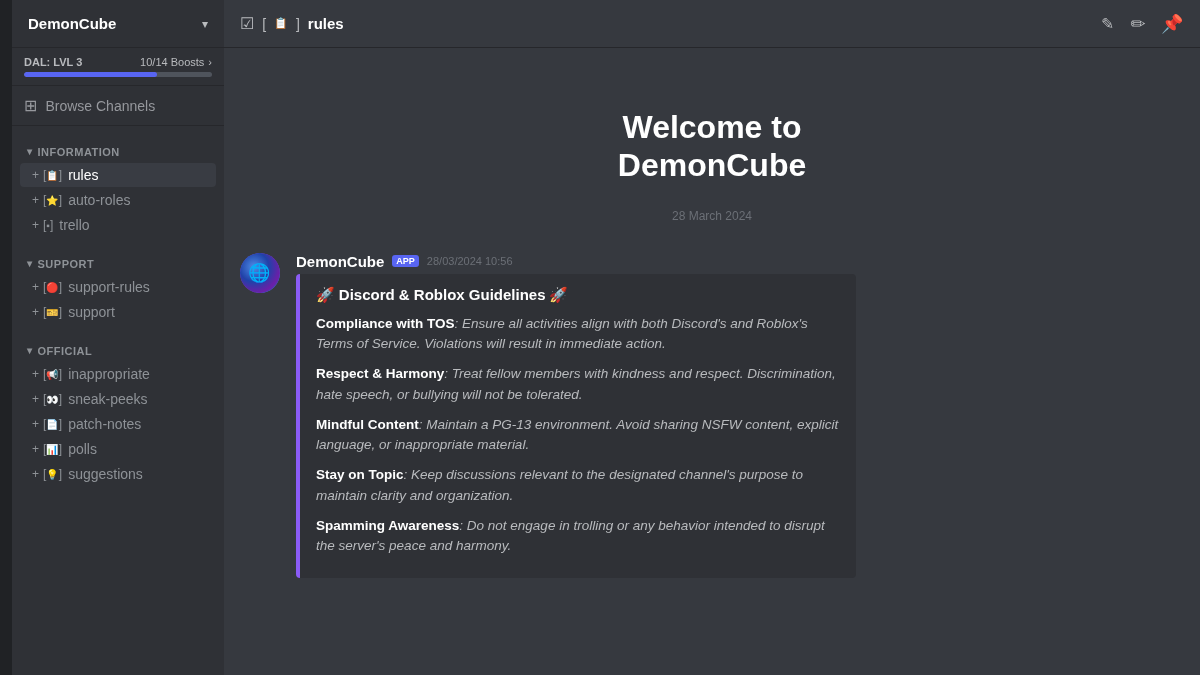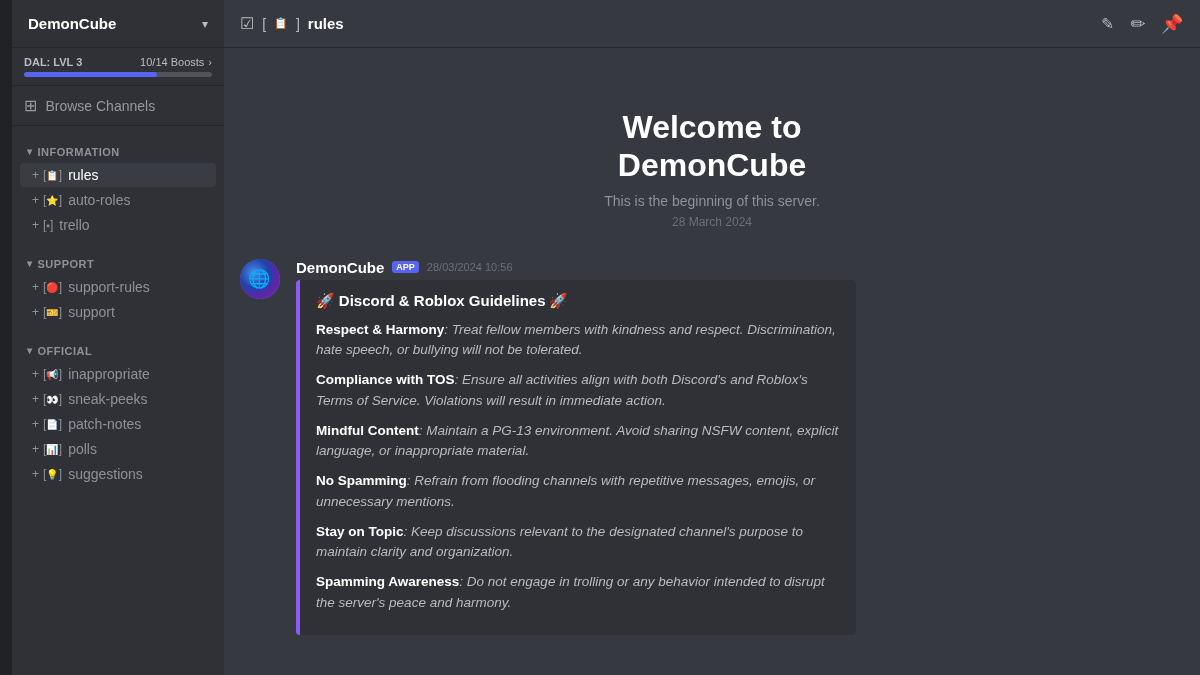--- a/index.html
+++ b/index.html
@@ -208,21 +208,21 @@
     
     .welcome-section {
       padding: 60px 20px 30px;
       text-align: center;
     }
     .welcome-title {
       color: #ffffff;
       font-size: 32px;
       font-weight: 800;
       line-height: 1.2;
-      margin-bottom: 8px;
+      margin-bottom: 24px;
     }
     .welcome-subtitle {
       color: #8e9297;
       font-size: 14px;
       margin-bottom: 6px;
     }
     .welcome-date {
       color: #6b6f76;
       font-size: 12px;
     }
@@ -484,55 +484,51 @@
       <span class="header-icon" style="font-size:16px; transform: rotate(45deg); display:inline-block;">✏</span>
       <span class="header-icon">✏</span>
       <span class="header-icon">📌</span>
     </div>
   </div>
 
   <div class="messages-area">
 
     <div class="welcome-section">
       <div class="welcome-title">Welcome to<br>DemonCube</div>
-      <div class="welcome-subtitle">This is the beginning of this server.</div>
       <div class="welcome-date">28 March 2024</div>
     </div>
 
     <div class="message-group">
       <div class="avatar">
         <div class="avatar-inner">
           <span style="font-size:18px;">🌐</span>
         </div>
       </div>
       <div class="message-content">
         <div class="message-header">
           <span class="message-author">DemonCube</span>
           <span class="app-badge">APP</span>
           <span class="message-timestamp">28/03/2024 10:56</span>
         </div>
 
         <div class="message-bubble">
           <div class="message-bubble-title">🚀 Discord &amp; Roblox Guidelines 🚀</div>
 
           <div class="rule-item">
+            <strong>Compliance with TOS</strong><em>: Ensure all activities align with both Discord's and Roblox's Terms of Service. Violations will result in immediate action.</em>
+          </div>
+
+          <div class="rule-item">
             <strong>Respect &amp; Harmony</strong><em>: Treat fellow members with kindness and respect. Discrimination, hate speech, or bullying will not be tolerated.</em>
-          </div>
-
-          <div class="rule-item">
-            <strong>Compliance with TOS</strong><em>: Ensure all activities align with both Discord's and Roblox's Terms of Service. Violations will result in immediate action.</em>
           </div>
 
           <div class="rule-item">
             <strong>Mindful Content</strong><em>: Maintain a PG-13 environment. Avoid sharing NSFW content, explicit language, or inappropriate material.</em>
           </div>
 
-          <div class="rule-item">
-            <strong>No Spamming</strong><em>: Refrain from flooding channels with repetitive messages, emojis, or unnecessary mentions.</em>
-          </div>
 
           <div class="rule-item">
             <strong>Stay on Topic</strong><em>: Keep discussions relevant to the designated channel's purpose to maintain clarity and organization.</em>
           </div>
 
           <div class="rule-item">
             <strong>Spamming Awareness</strong><em>: Do not engage in trolling or any behavior intended to disrupt the server's peace and harmony.</em>
           </div>
 
         </div>

